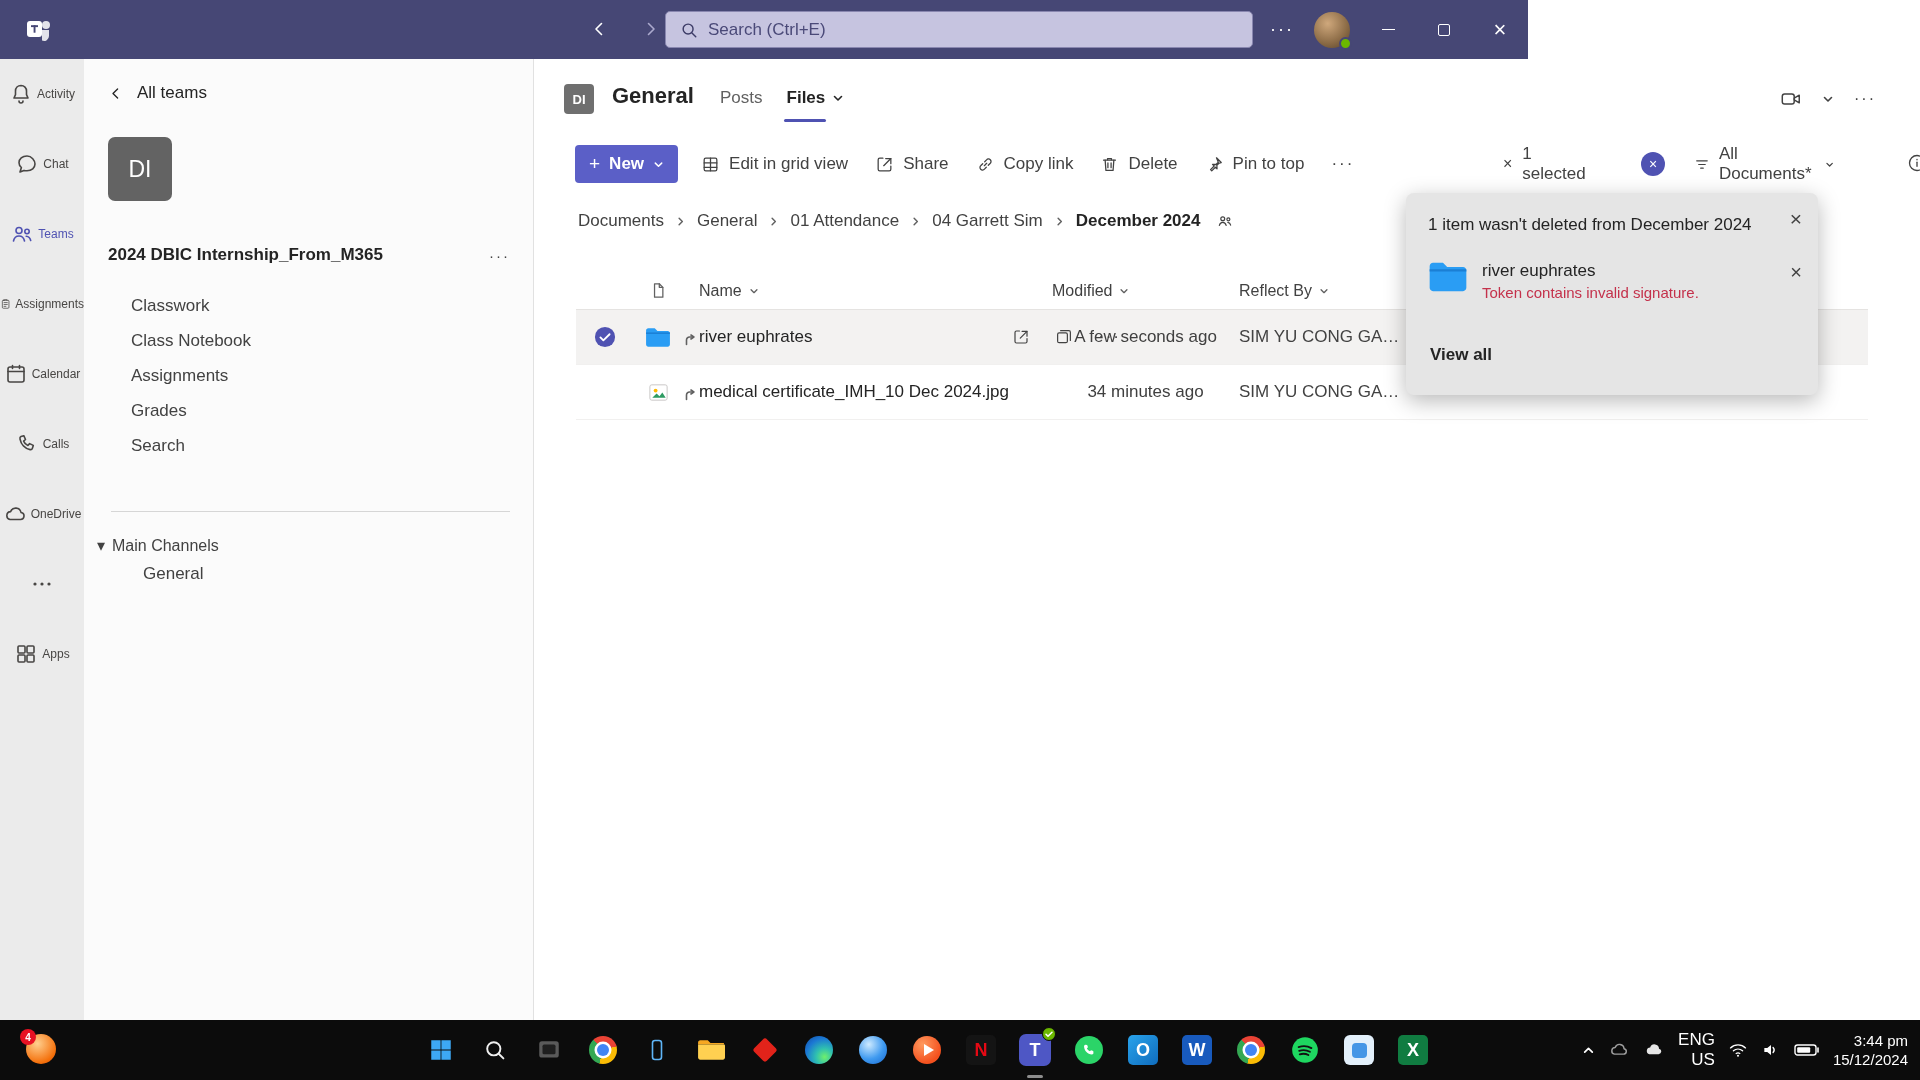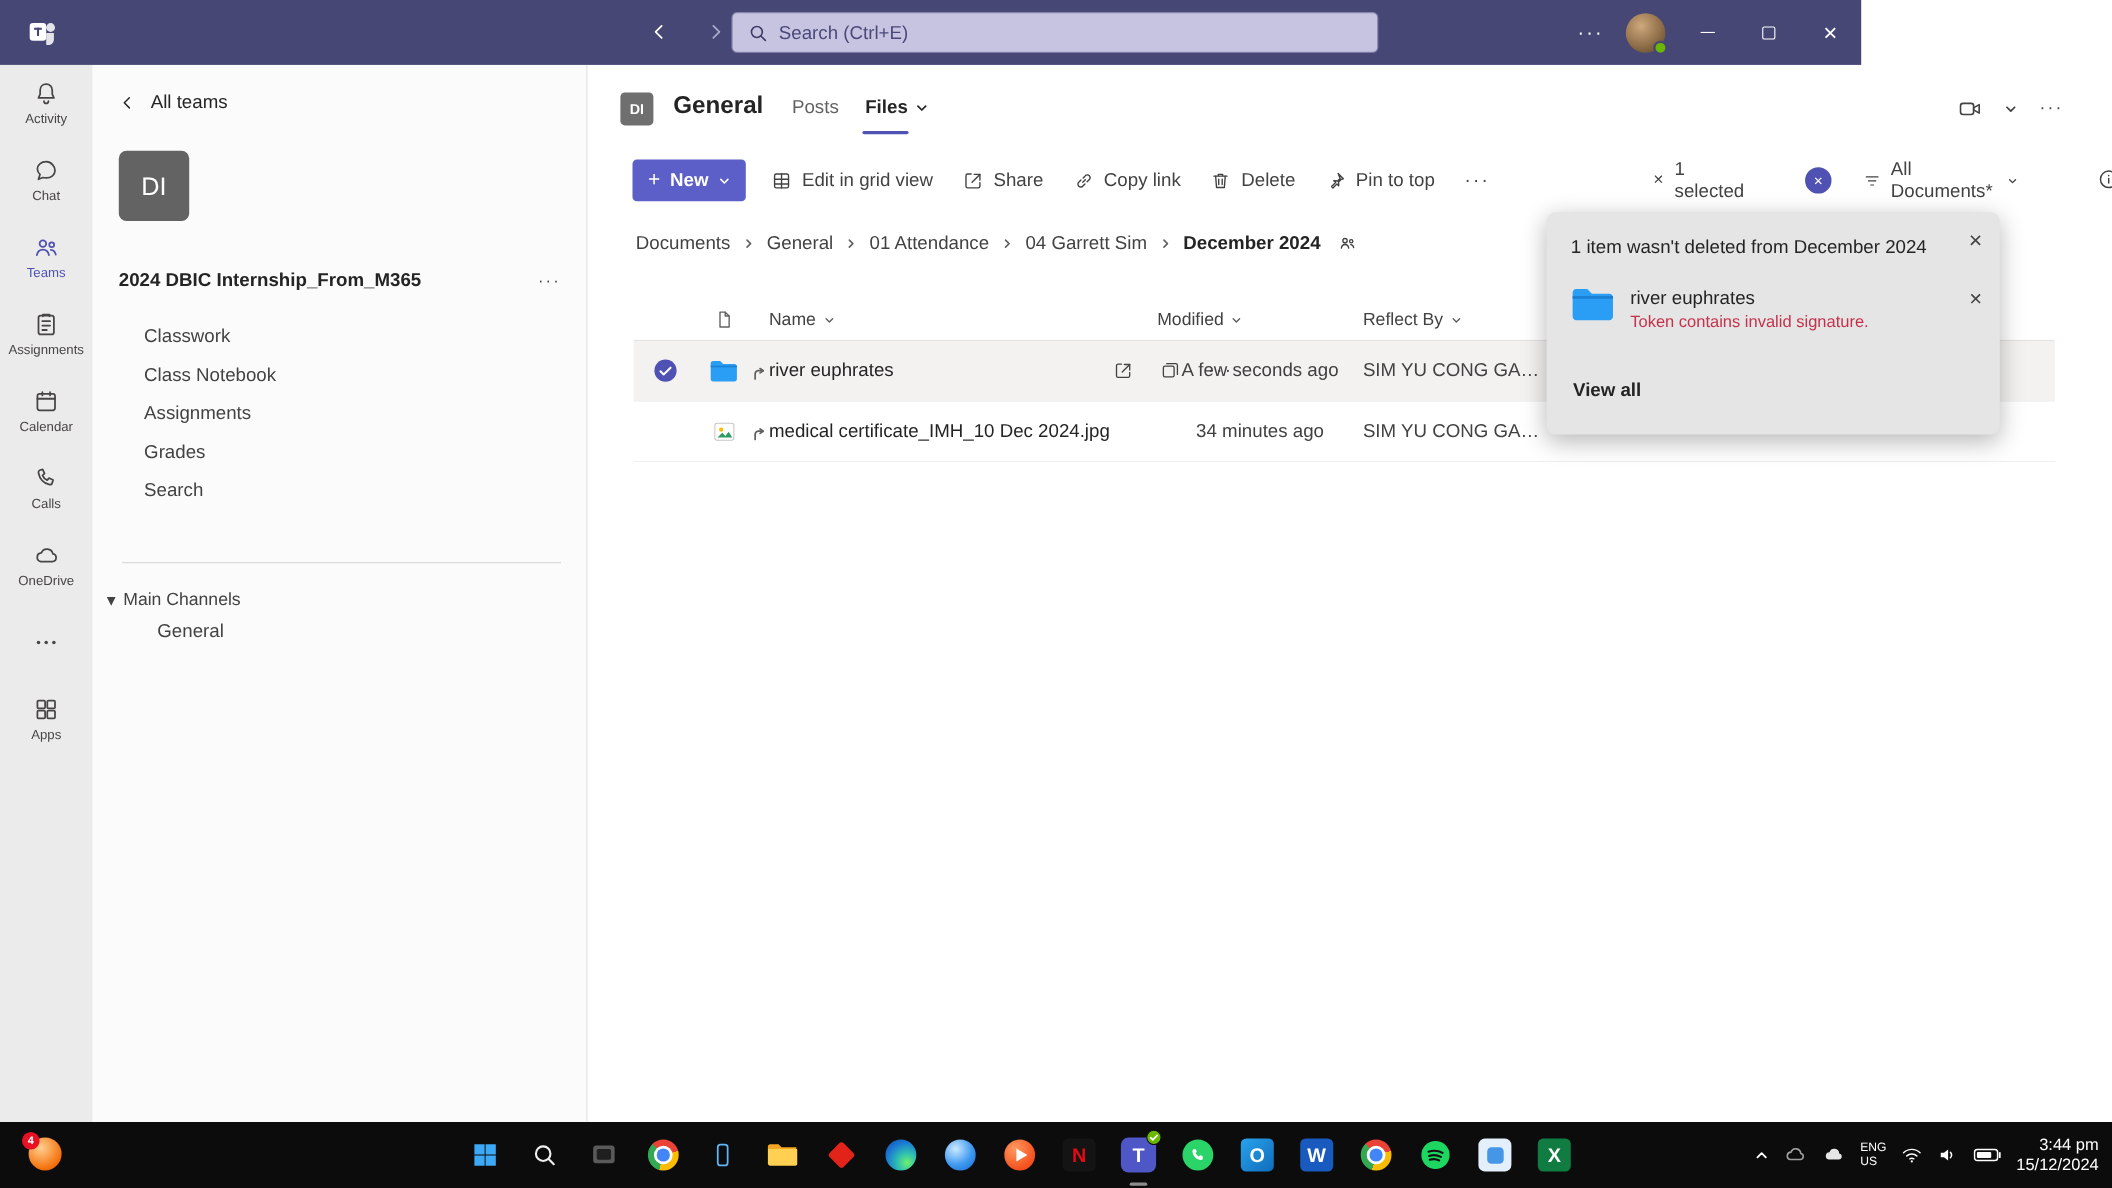--- a/index.html
+++ b/index.html
@@ -2,39 +2,39 @@
 <html><head>
 <meta charset="utf-8">
 <style>
   *{box-sizing:border-box;margin:0;padding:0;}
   html,body{width:1920px;height:1080px;overflow:hidden;}
   body{font-family:"Liberation Sans",sans-serif;background:#fff;position:relative;user-select:none;}
   svg{display:block;}
   .st{fill:none;stroke:currentColor;stroke-width:1.6;stroke-linecap:round;stroke-linejoin:round;}
 
   
-  .titlebar{position:absolute;left:0;top:0;width:1692px;height:59px;background:#464775;z-index:50;}
+  .titlebar{position:absolute;left:0;top:0;width:1528px;height:59px;background:#464775;z-index:50;}
   .tb-logo{position:absolute;left:26px;top:16px;}
   .tb-nav{position:absolute;left:584px;top:14px;display:flex;gap:22px;align-items:center;}
   .tb-navbtn{width:30px;height:30px;display:flex;align-items:center;justify-content:center;color:#fff;}
   .tb-navbtn.fwd{color:#aba9cd;}
   .tb-search{position:absolute;left:665px;top:11px;width:588px;height:37px;background:#c6c4e0;border:1px solid #8987b0;border-radius:5px;display:flex;align-items:center;padding:0 14px;gap:10px;color:#3c3b66;}
   .tb-search input{flex:1;border:none;background:transparent;outline:none;font-size:17px;color:#2f2e55;font-family:inherit;}
   .tb-search input::placeholder{color:#4a4978;}
   .tb-right{position:absolute;right:0;top:0;height:59px;display:flex;align-items:center;}
   .tb-dots{width:44px;text-align:center;color:#fff;font-size:18px;letter-spacing:2px;}
   .tb-avatar{width:36px;height:36px;border-radius:50%;background:radial-gradient(circle at 38% 32%,#cfa87c,#8a6a45 60%,#53402c);position:relative;margin:0 10px;}
   .tb-avatar .status{position:absolute;right:-2px;bottom:-2px;width:13px;height:13px;border-radius:50%;background:#6bb700;border:2px solid #464775;}
   .wbtn{width:56px;height:59px;display:flex;align-items:center;justify-content:center;color:#fff;font-size:22px;font-weight:300;}
   .min-glyph{width:13px;border-top:1.6px solid #fff;}
   .max-glyph{width:12px;height:12px;border:1.6px solid #fff;border-radius:2px;}
 
   
   .rail{position:absolute;left:0;top:59px;width:84px;height:961px;background:#ebebeb;z-index:10;}
-  .rail-item{height:70px;display:flex;flex-direction:column;align-items:center;justify-content:center;gap:4px;color:#484644;}
+  .rail-item{height:70px;display:flex;flex-direction:row;align-items:center;justify-content:center;gap:4px;color:#484644;}
   .rail-item span{font-size:12px;}
   .rail-item.active{color:#4f52b2;}
 
   
   .sidebar{position:absolute;left:84px;top:59px;width:450px;height:961px;background:#fbfbfb;border-right:1px solid #e1e1e1;z-index:5;}
   .sb-back{position:absolute;left:24px;top:24px;display:flex;align-items:center;gap:14px;font-size:17px;color:#242424;}
   .sb-avatar{position:absolute;left:24px;top:78px;width:64px;height:64px;border-radius:7px;background:#636363;color:#fff;display:flex;align-items:center;justify-content:center;font-size:23px;}
   .sb-team-row{position:absolute;left:24px;top:186px;width:402px;display:flex;align-items:center;gap:38px;}
   .sb-team-name{font-size:17px;font-weight:700;color:#242424;flex:1;white-space:nowrap;overflow:hidden;}
   .sb-team-dots{color:#424242;font-size:15px;letter-spacing:2px;}
@@ -113,21 +113,21 @@
   .tile-teams{width:32px;height:32px;border-radius:7px;background:#4e57c5;display:flex;align-items:center;justify-content:center;}
   .tile-teams::after{content:"";position:absolute;bottom:-8px;left:12px;width:16px;height:3px;border-radius:2px;background:#8d8d8d;}
   .teams-check{position:absolute;right:-1px;top:-3px;}
   .tile-outlook{width:30px;height:30px;border-radius:5px;background:linear-gradient(135deg,#29a3eb,#0f6cbd);display:flex;align-items:center;justify-content:center;}
   .tile-word{width:30px;height:30px;border-radius:5px;background:#185abd;display:flex;align-items:center;justify-content:center;}
   .tile-excel{width:30px;height:30px;border-radius:5px;background:#107c41;display:flex;align-items:center;justify-content:center;}
   .tile-light{width:30px;height:30px;border-radius:6px;background:#e3f0fb;display:flex;align-items:center;justify-content:center;}
   .tile-light i{display:block;width:15px;height:15px;border-radius:4px;background:#4596e6;}
   .ic-taskview{border-radius:5px;}
   .tray{position:absolute;right:12px;top:0;height:60px;display:flex;align-items:center;gap:13px;color:#fff;}
-  .lang{font-size:11px;line-height:1.15;text-align:left;}
+  .lang{font-size:17px;line-height:1.15;text-align:right;}
   .clock{font-size:15px;line-height:1.3;text-align:right;}
 </style>
 </head>
 <body>
 
 <header class="titlebar">
   <div class="tb-logo">
     <svg width="26" height="26" viewBox="0 0 26 26">
       <circle cx="20" cy="9" r="4" fill="#ffffff" opacity=".85"></circle>
       <path d="M16 14h7v6a5 5 0 0 1-7 4.6z" fill="#ffffff" opacity=".85"></path>

